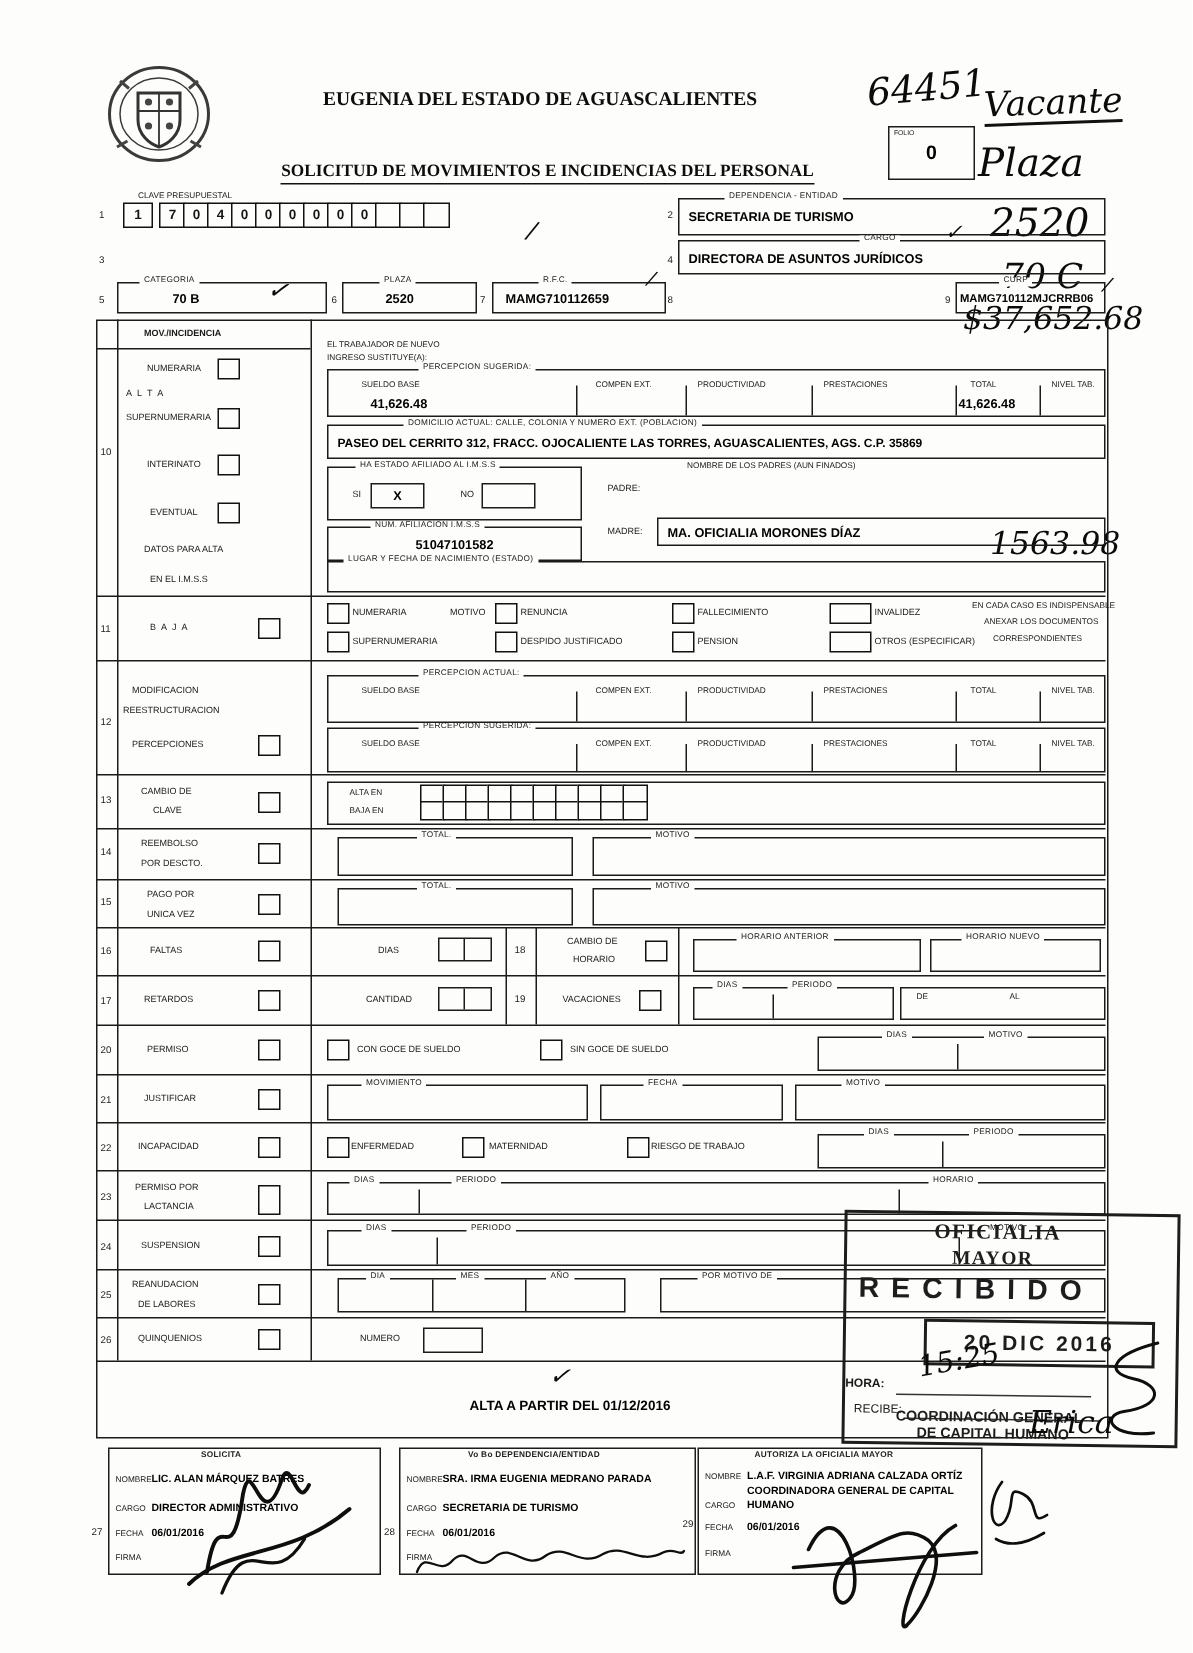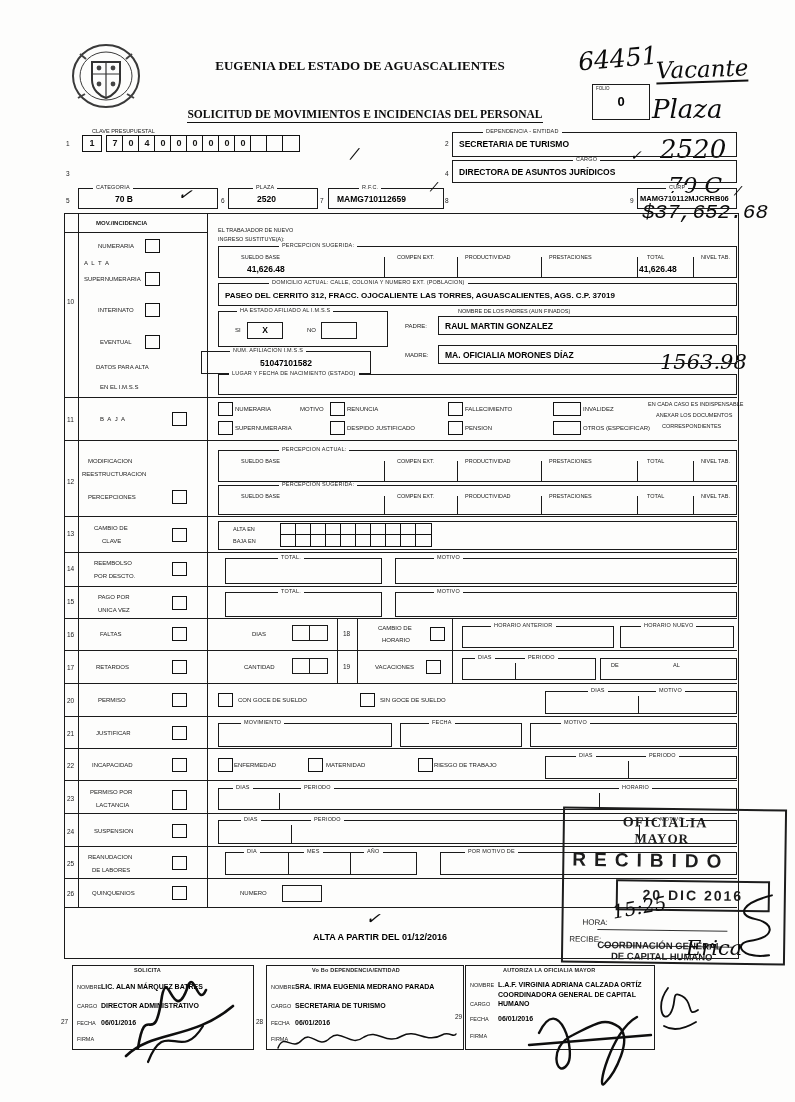--- a/index.html
+++ b/index.html
@@ -53,21 +53,21 @@
 
   <div class="fb" style="left:592px;top:84px;width:56px;height:34px;border-width:1.5px;">
     <span class="rl rl2" style="left:3px;top:2px;font-size:4.5px;">FOLIO</span>
     <span class="bv" style="left:0;top:9px;width:56px;text-align:center;font-size:13px;">0</span>
   </div>
 
   <div class="hw" style="left:656px;top:58px;font-size:23px;border-bottom:2px solid #111;transform:rotate(-2deg);">Vacante</div>
   <div class="hw" style="left:652px;top:96px;font-size:26px;">Plaza</div>
   <div class="hw" style="left:660px;top:136px;font-size:26px;">2520</div>
   <div class="hw" style="left:668px;top:174px;font-size:23px;">70 C</div>
-  <div class="hw" style="left:642px;top:202px;font-size:21px;font-family:Liberation Mono, monospace;">$37,652.68</div>
+  <div class="hw" style="left:642px;top:202px;font-size:21px;">$37,652.68</div>
   <div class="hw" style="left:660px;top:352px;font-size:21px;">1563.98</div>
 
   <span class="no" style="left:66px;top:140px;">1</span>
   <span class="rl rl2" style="left:92px;top:129px;">CLAVE PRESUPUESTAL</span>
   <div class="cell" style="left:82px;top:135px;width:18px;height:15px;">1</div>
   <div class="cell" style="left:106px;top:135px;width:16px;height:15px;">7</div>
   <div class="cell" style="left:122px;top:135px;width:16px;height:15px;">0</div>
   <div class="cell" style="left:138px;top:135px;width:16px;height:15px;">4</div>
   <div class="cell" style="left:154px;top:135px;width:16px;height:15px;">0</div>
   <div class="cell" style="left:170px;top:135px;width:16px;height:15px;">0</div>
@@ -176,44 +176,41 @@
     <div class="vline" style="left:238px;top:10px;height:20px;"></div>
     <div class="vline" style="left:322px;top:10px;height:20px;"></div>
     <div class="vline" style="left:418px;top:10px;height:20px;"></div>
     <div class="vline" style="left:474px;top:10px;height:20px;"></div>
     <span class="bv" style="left:28px;top:17px;">41,626.48</span>
     <span class="bv" style="left:420px;top:17px;">41,626.48</span>
   </div>
 
   <div class="fb" style="left:218px;top:283px;width:517px;height:21px;">
     <span class="bl" style="left:50px;">DOMICILIO ACTUAL: CALLE, COLONIA Y NUMERO EXT. (POBLACION)</span>
-    <span class="bv" style="left:6px;top:7px;font-size:8px;">PASEO DEL CERRITO 312, FRACC. OJOCALIENTE LAS TORRES, AGUASCALIENTES, AGS. C.P. 37019</span>
+    <span class="bv" style="left:6px;top:7px;font-size:8px;">PASEO DEL CERRITO 312, FRACC. OJOCALIENTE LAS TORRES, AGUASCALIENTES, AGS. C.P. 35869</span>
   </div>
 
   <div class="fb" style="left:218px;top:311px;width:168px;height:34px;">
     <span class="bl" style="left:18px;">HA ESTADO AFILIADO AL I.M.S.S</span>
     <span class="rl" style="left:16px;top:15px;">SI</span>
     <div class="fb" style="left:28px;top:10px;width:34px;height:15px;border-width:1.5px;">
       <span class="bv" style="left:0;top:2px;width:34px;text-align:center;">X</span>
     </div>
     <span class="rl" style="left:88px;top:15px;">NO</span>
     <div class="fb" style="left:102px;top:10px;width:34px;height:15px;border-width:1.5px;"></div>
   </div>
 
   <span class="rl rl2" style="left:458px;top:309px;">NOMBRE DE LOS PADRES (AUN FINADOS)</span>
   <span class="rl" style="left:405px;top:323px;">PADRE:</span>
-  <div class="fb" style="left:438px;top:316px;width:297px;height:17px;">
-    <span class="bv" style="left:6px;top:4px;">RAUL MARTIN GONZALEZ</span>
-  </div>
   <span class="rl" style="left:405px;top:352px;">MADRE:</span>
   <div class="fb" style="left:438px;top:345px;width:297px;height:17px;">
     <span class="bv" style="left:6px;top:4px;">MA. OFICIALIA MORONES DÍAZ</span>
   </div>
 
-  <div class="fb" style="left:201px;top:351px;width:168px;height:21px;">
+  <div class="fb" style="left:218px;top:351px;width:168px;height:21px;">
     <span class="bl" style="left:28px;">NUM. AFILIACION I.M.S.S</span>
     <span class="bv" style="left:0;top:6px;width:168px;text-align:center;">51047101582</span>
   </div>
 
   <div class="fb" style="left:218px;top:374px;width:517px;height:19px;">
     <span class="bl" style="left:10px;">LUGAR Y FECHA DE NACIMIENTO (ESTADO)</span>
   </div>
 
   <span class="no" style="left:67px;top:416px;">11</span>
   <span class="rl" style="left:100px;top:416px;letter-spacing:1px;">B A J A</span>
@@ -454,21 +451,21 @@
   <div class="hw" style="left:366px;top:910px;font-size:17px;transform:rotate(6deg);">✓</div>
   <div class="bv" style="left:240px;top:932px;width:280px;text-align:center;position:absolute;font-size:9px;">ALTA A PARTIR DEL 01/12/2016</div>
 
   <div class="abs" style="left:562px;top:808px;width:220px;height:152px;border:2px solid #1d1d1d;transform:rotate(0.8deg);">
     <span class="stamp-t" style="left:58px;top:5px;font-size:14px;letter-spacing:1px;font-family:'Liberation Serif',serif;">OFICIALIA</span>
     <span class="stamp-t" style="left:70px;top:21px;font-size:13px;letter-spacing:1px;font-family:'Liberation Serif',serif;">MAYOR</span>
     <span class="stamp-t" style="left:8px;top:40px;font-size:19px;letter-spacing:8px;font-weight:900;">RECIBIDO</span>
     <div class="abs" style="left:52px;top:70px;width:150px;height:27px;border:2px solid #1d1d1d;">
       <span class="stamp-t" style="left:0;top:5px;width:150px;text-align:center;font-size:14px;letter-spacing:2px;">20 DIC 2016</span>
     </div>
-    <span class="rl" style="left:19px;top:110px;font-size:8px;">HORA:</span>
+    <span class="rl" style="left:0;top:110px;font-size:8px;font-weight:bold;">HORA:</span>
     <div class="hline" style="left:34px;top:120px;width:130px;background:#333;"></div>
     <span class="rl" style="left:6px;top:127px;font-size:8px;">RECIBE:</span>
     <div class="hline" style="left:40px;top:136px;width:130px;background:#333;"></div>
     <span class="stamp-t" style="left:34px;top:130px;font-size:9.5px;">COORDINACIÓN GENERAL</span>
     <span class="stamp-t" style="left:48px;top:141px;font-size:9.5px;">DE CAPITAL HUMANO</span>
     <svg class="sig" style="left:168px;top:78px;" width="48" height="78" viewBox="0 0 48 78">
       <path d="M40 6 C10 14 4 26 24 30 C44 34 44 48 18 52 C2 55 10 70 38 66" stroke-width="2"></path>
     </svg>
   </div>
   <div class="hw" style="left:612px;top:898px;font-size:19px;transform:rotate(-10deg);">15:25</div>

